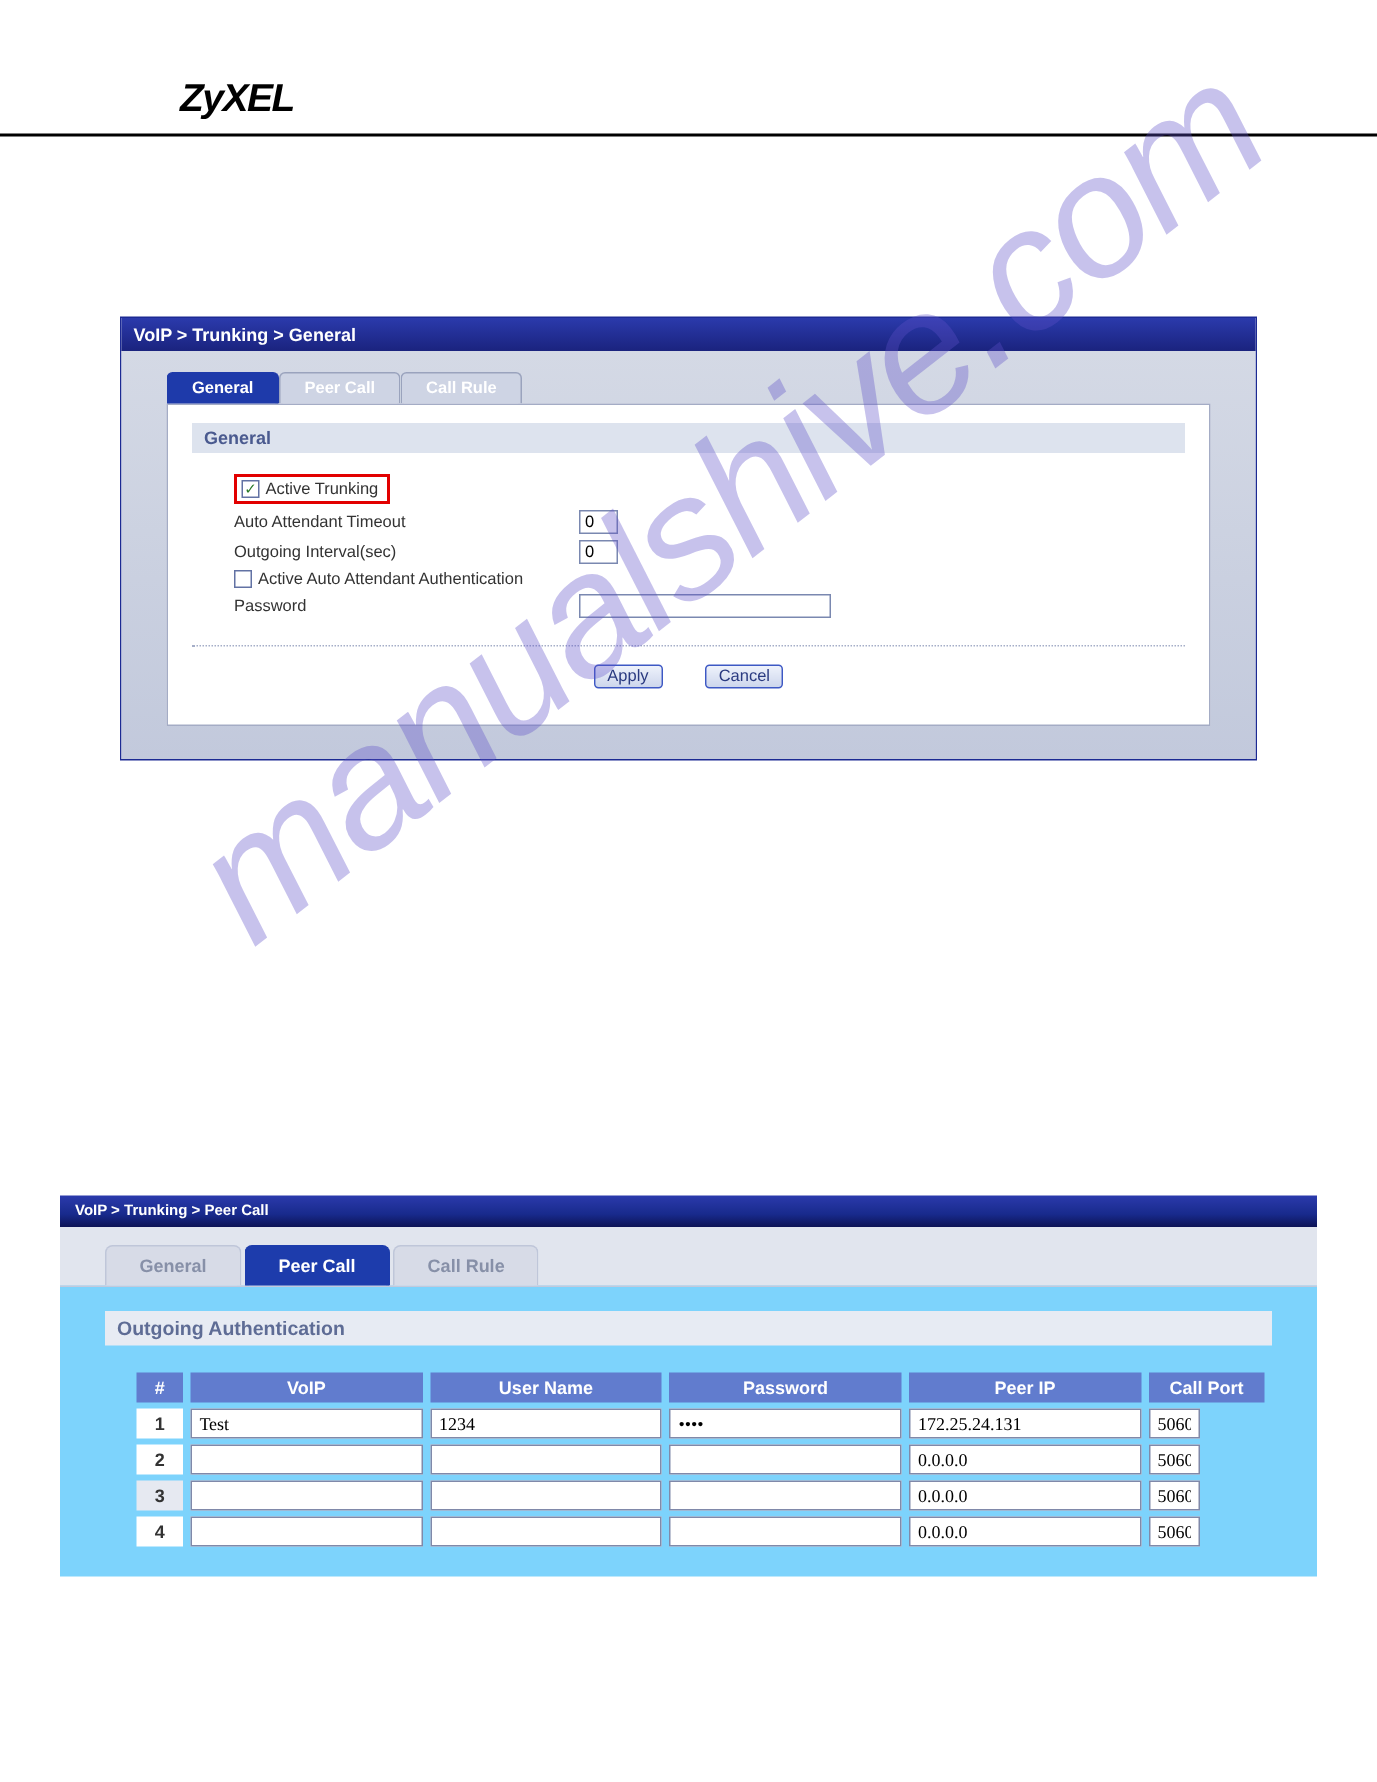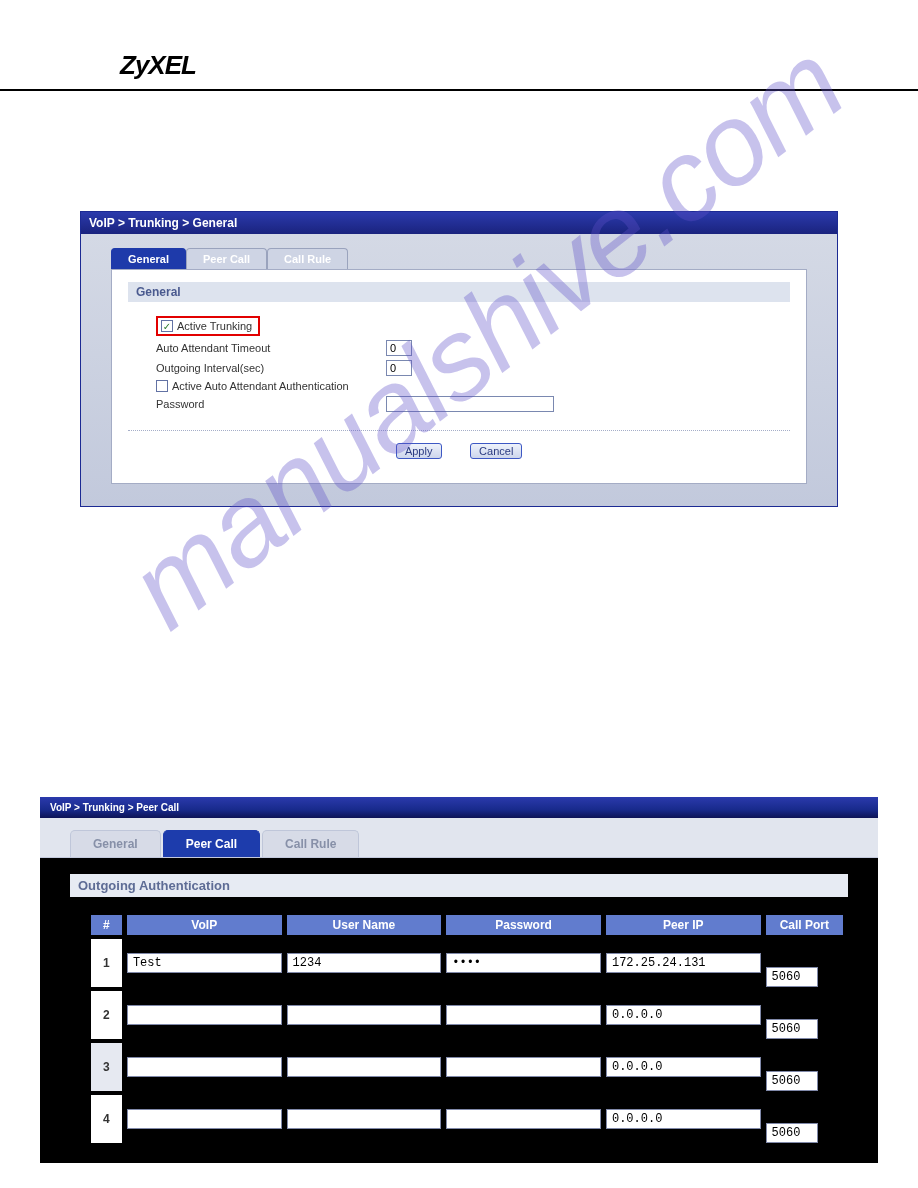--- a/index.html
+++ b/index.html
@@ -172,21 +172,21 @@
     border: 1px solid #bfc6d9;
     border-bottom: none;
     margin-right: 2px;
   }
   .tab2.active {
     background: #1d3cac;
     color: #fff;
     border-color: #1d3cac;
   }
   .panel2-body {
-    background: #000000;
+    background: #7dd3fc;
     padding: 16px 30px;
     border-top: 1px solid #c3c9dc;
   }
   .section-title2 {
     font-size: 13px;
     font-weight: bold;
     color: #5e6c95;
     background: #e7ebf3;
     padding: 4px 8px;
     margin-bottom: 14px;
@@ -221,24 +221,24 @@
     color: #333;
     background: #fff;
   }
   .ptable td.rownum.alt { background: #e6e9f1; }
   .cellinp {
     width: 100%;
     height: 20px;
     border: 1px solid #8089a9;
     padding: 1px 5px;
     font-size: 12px;
-    font-family: Liberation Mono, monospace;
-    background: #fff;
-  }
-  .cellinp.port { width: 52px; margin-top: 28px; }
+    font-family: Liberation Serif, serif;
+    background: #fff;
+  }
+  .cellinp.port { width: 34px; }
 </style>
 </head>
 <body>
 
 <div class="page-header">
   <div class="brand">ZyXEL</div>
 </div>
 
 <div class="watermark">manualshive.com</div>
 

